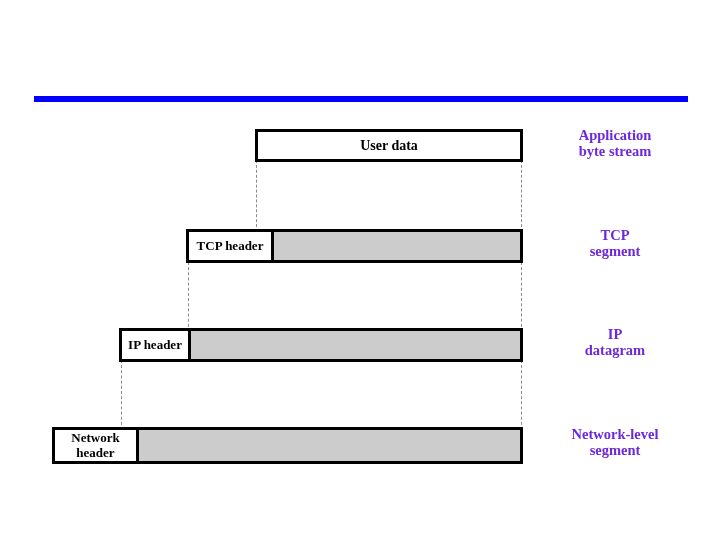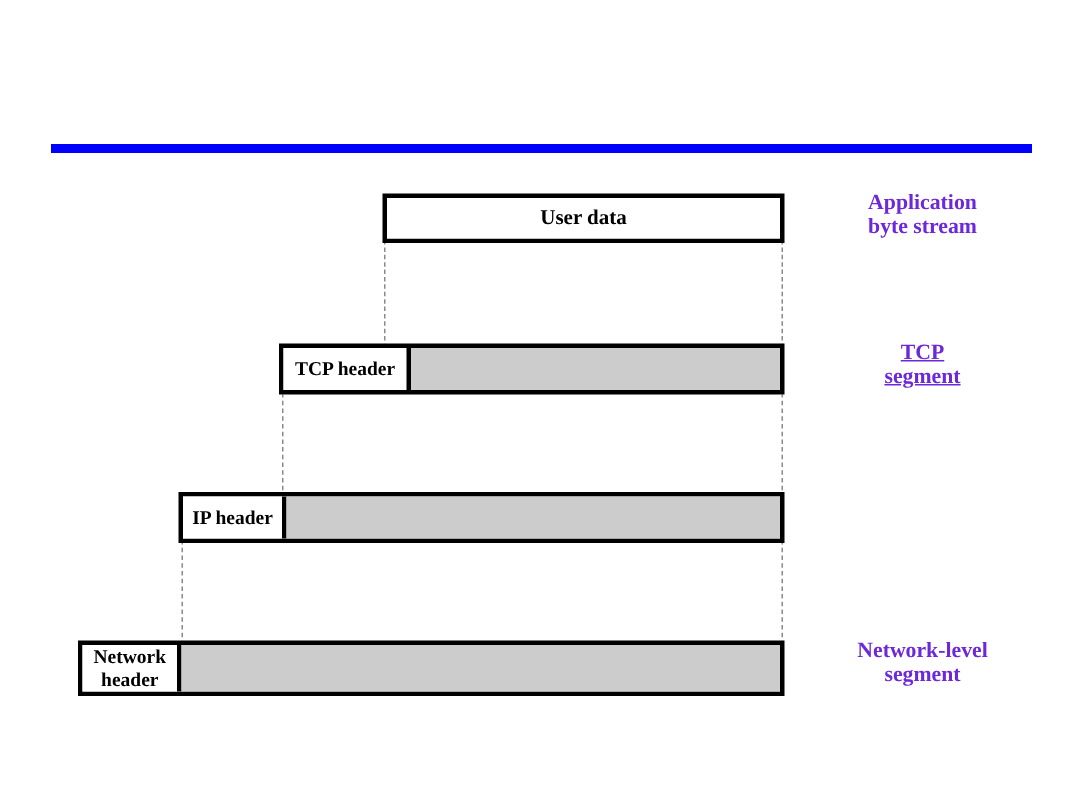--- a/index.html
+++ b/index.html
@@ -126,31 +126,33 @@
       <div class="payload-cell white">User data</div>
     </div>
     <div class="side-label" style="left:535px; top:127px;">Application
 byte stream</div>
 
     <div class="pdu-row" style="left:186px; top:229px; width:337px; height:34px;">
       <div class="hdr-cell" style="width:85px;">TCP
 header</div>
       <div class="payload-cell"></div>
     </div>
-    <div class="side-label" style="left:535px; top:227px;text-decoration:underline;">TCP
+    <div class="side-label" style="left:535px; top:227px;">TCP
 segment</div>
 
     <div class="pdu-row" style="left:119px; top:328px; width:404px; height:34px;justify-content:space-between;">
       <div class="hdr-cell" style="width:69px;">IP
 header</div>
       <div class="payload-cell"></div>
     </div>
+    <div class="side-label" style="left:535px; top:326px;">IP
+datagram</div>
 
     <div class="pdu-row" style="left:52px; top:427px; width:471px; height:37px;">
-      <div class="hdr-cell" style="width:66px;">Network
+      <div class="hdr-cell" style="width:84px;">Network
 header</div>
       <div class="payload-cell"></div>
     </div>
     <div class="side-label" style="left:535px; top:426px;">Network-level
 segment</div>
 
   </div>
 </div>
 
 </body></html>

